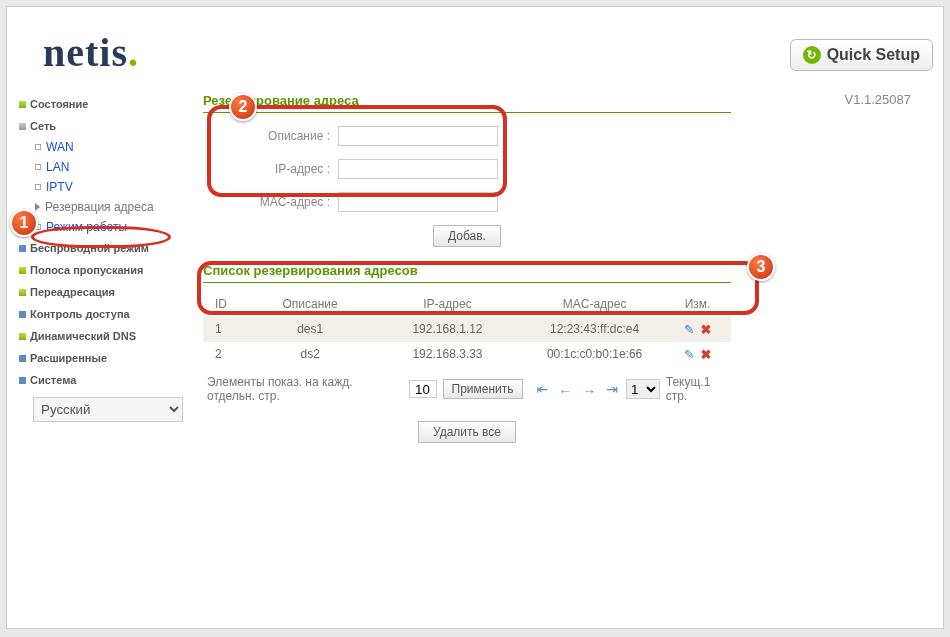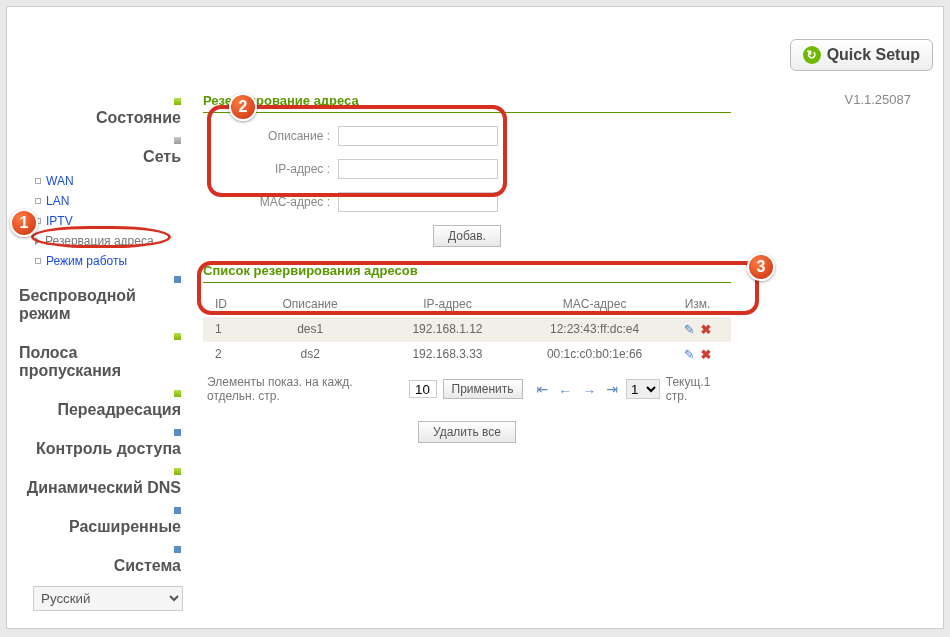--- a/index.html
+++ b/index.html
@@ -6,21 +6,21 @@
 body { font-family: Arial, sans-serif; font-size: 12px; background: #e9e9e9; width: 950px; height: 637px; overflow: hidden; }
 .frame { background: #fff; border: 1px solid #ccc; margin: 6px; height: 623px; position: relative; }
 .header { height: 68px; position: relative; }
 .logo { position: absolute; left: 36px; top: 22px; font-family: Georgia, serif; font-size: 40px; font-weight: bold; color: #2a3a5a; letter-spacing: 1px; }
 .logo .dot { color: #7fb800; }
 .quick-setup { position: absolute; right: 10px; top: 32px; background: linear-gradient(#fff,#eee); border: 1px solid #bbb; border-radius: 6px; padding: 6px 12px; font-size: 16px; font-weight: bold; color: #444; cursor: pointer; display: flex; align-items: center; gap: 6px; }
 .qs-icon { width: 18px; height: 18px; border-radius: 50%; background: #6fb800; display: inline-flex; align-items: center; justify-content: center; color: #fff; font-size: 12px; }
 .version { position: absolute; right: 32px; top: 85px; color: #888; font-size: 13px; }
 .container { display: flex; }
 .sidebar { width: 180px; padding: 18px 0 0 6px; }
-.menu-item { padding: 5px 6px; color: #555; cursor: pointer; display: flex; align-items: flex-end; gap: 4px; font-size: 16px; flex-direction: column; }
+.menu-item { padding: 5px 6px; color: #555; cursor: pointer; display: flex; align-items: center; gap: 4px; font-size: 11px; }
 .menu-item.bold { font-weight: bold; }
 .menu-bullet { width: 7px; height: 7px; display: inline-block; }
 .bg-green { background: linear-gradient(#b8e04a,#7fb800); }
 .bg-gray { background: linear-gradient(#ccc,#999); }
 .bg-blue { background: #5a8cc8; }
 .sub-item { padding: 3px 0 3px 22px; color: #1d4ed8; cursor: pointer; font-size: 12px; display: flex; align-items: center; gap: 5px; }
 .sub-item.active { color: #777; }
 .sub-bullet { width: 6px; height: 6px; border: 1px solid #aaa; display: inline-block; }
 .sub-bullet.arrow { border: none; width: 0; height: 0; border-top: 4px solid transparent; border-bottom: 4px solid transparent; border-left: 5px solid #888; }
 .lang-select { margin: 6px 0 0 20px; width: 150px; padding: 3px; border: 1px solid #ccc; background: #f5f5f5; color: #555; }
@@ -50,20 +50,21 @@
 
 .hl { position: absolute; border: 4px solid #d63020; border-radius: 14px; pointer-events: none; }
 .num-badge { position: absolute; width: 28px; height: 28px; border-radius: 50%; background: radial-gradient(circle at 35% 30%, #ff7a40, #c83010); border: 2px solid #fff; color: #fff; font-weight: bold; font-size: 16px; display: flex; align-items: center; justify-content: center; box-shadow: 0 1px 3px rgba(0,0,0,.4); }
 .red-oval { position: absolute; border: 3px solid #d63020; border-radius: 50%/60%; pointer-events: none; }
 </style>
 </head>
 <body>
 
 <div class="frame">
   <div class="header">
+    <div class="logo"><span>netis</span><span class="dot">.</span></div>
     <button class="quick-setup">
       <span class="qs-icon">↻</span>
       <span>Quick Setup</span>
     </button>
   </div>
   <div class="version">V1.1.25087</div>
 
   <div class="container">
     <div class="sidebar">
       <div id="menu">

